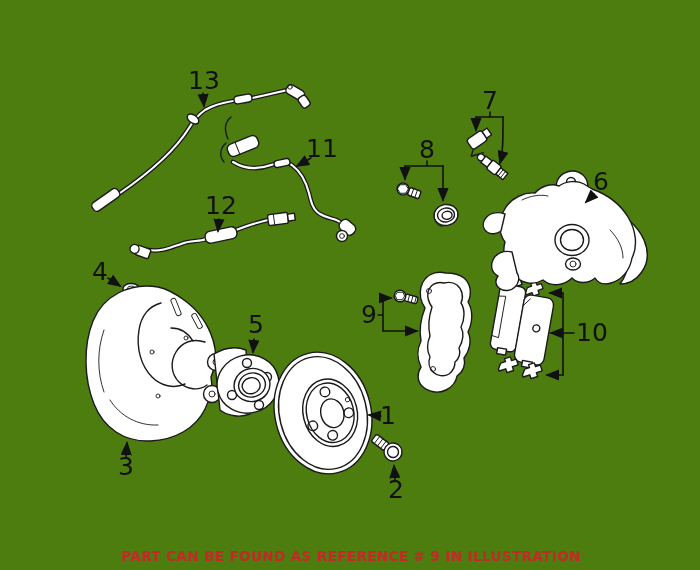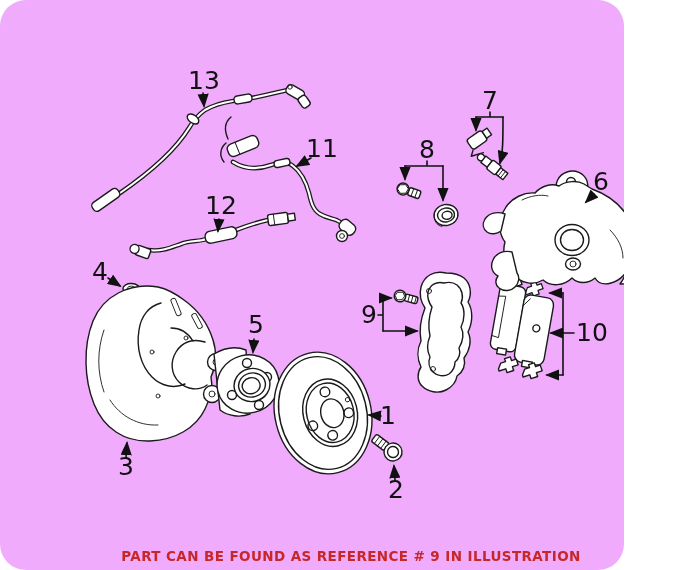--- a/index.html
+++ b/index.html
@@ -1,17 +1,17 @@
 <!DOCTYPE html>
 <html><head>
 <meta charset="utf-8">
 <style>
   html,body{margin:0;padding:0;background:#ffffff;}
-  .stage{position:relative;width:624px;height:570px;background:#f0abfc;overflow:hidden;
-         font-family:"DejaVu Sans", sans-serif;border-radius:26px;}
+  .stage{position:relative;width:700px;height:570px;background:#4d7c0f;overflow:hidden;
+         font-family:"DejaVu Sans", sans-serif;}
   svg{display:block}
   .ln{fill:none;stroke:#1a1a1a;stroke-width:1.4;stroke-linecap:round;stroke-linejoin:round;}
   .fw{fill:#ffffff;stroke:#1a1a1a;stroke-width:1.4;stroke-linecap:round;stroke-linejoin:round;}
   .thin{stroke-width:0.9;}
   .tube{fill:none;stroke:#1a1a1a;stroke-width:4.6;stroke-linecap:round;}
   .core{fill:none;stroke:#ffffff;stroke-width:2.1;stroke-linecap:round;}
   .lead{fill:none;stroke:#111;stroke-width:1.6;stroke-linecap:round;stroke-linejoin:round;}
   .num{font-family:"DejaVu Sans", sans-serif;font-size:25px;fill:#111;}
   .caption{font-family:"DejaVu Sans", sans-serif;font-size:13.5px;font-weight:bold;letter-spacing:0.4px;}
 </style>

